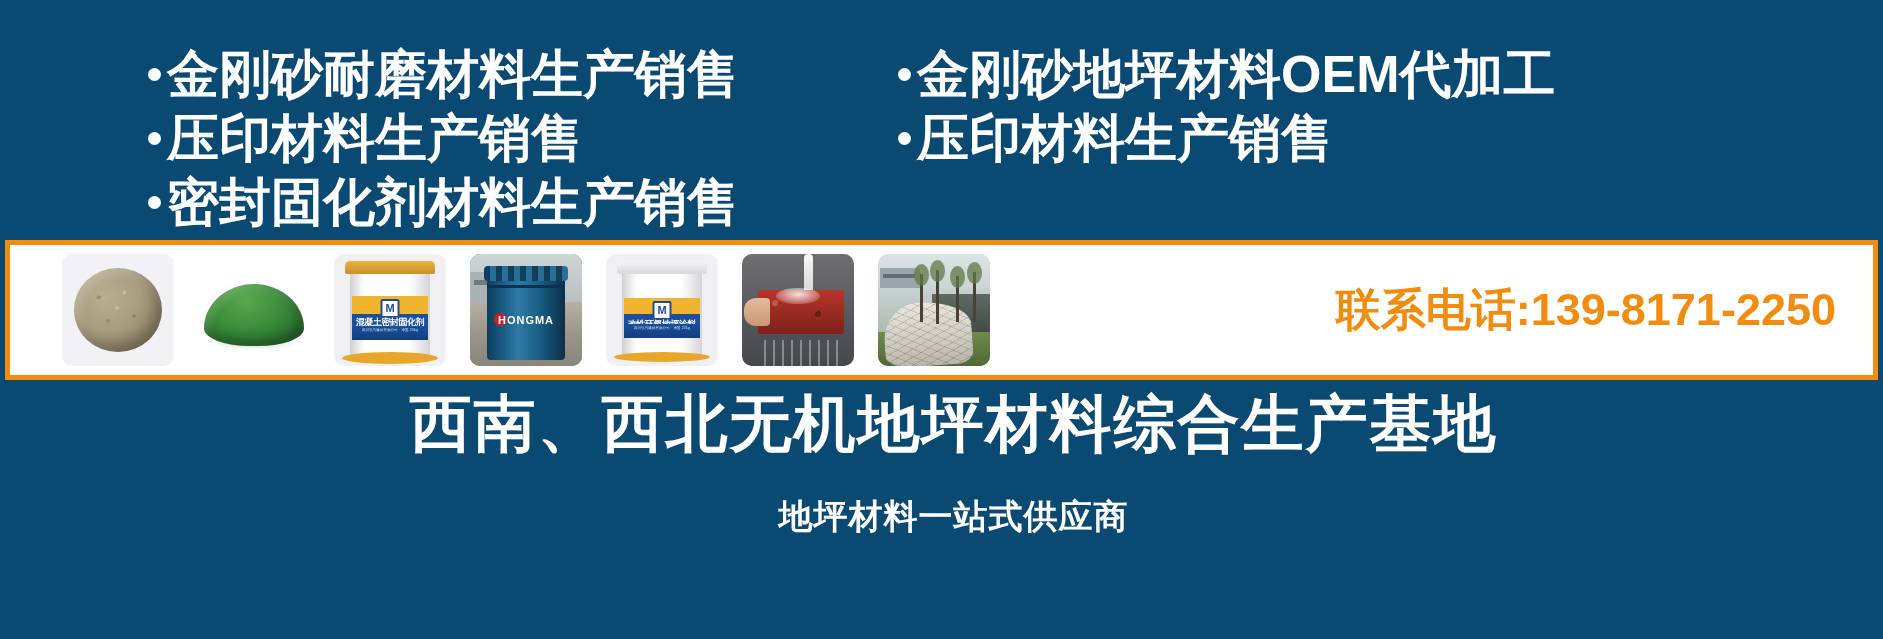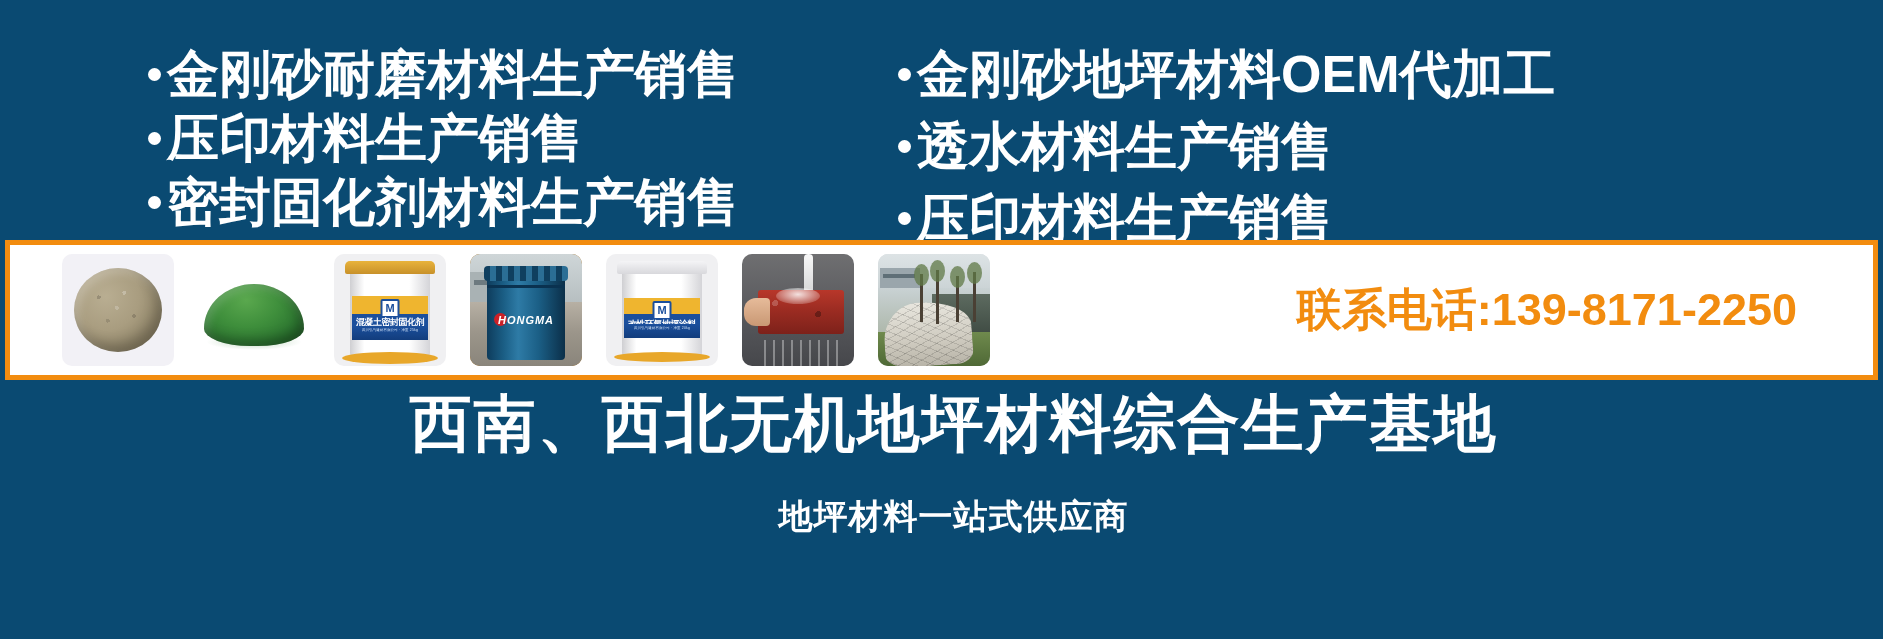--- a/index.html
+++ b/index.html
@@ -40,21 +40,20 @@
   }
   .bullet-col.left {
     width: 870px;
     padding-left: 148px;
     box-sizing: border-box;
   }
   .bullet-col.right {
     width: 1013px;
     padding-left: 28px;
     box-sizing: border-box;
-    gap: 8px;
   }
   .bullet-row {
     display: flex;
     flex-direction: row;
     align-items: center;
     height: 64px;
     white-space: nowrap;
   }
   .bullet-dot {
     width: 13px;
@@ -183,21 +182,21 @@
   .bkt-a .lbl { background: linear-gradient(180deg,#efb52f 0%, #efb52f 42%, #1b4f9c 42%, #1b4f9c 100%); }
   .bkt-a .base { position:absolute; left:-8px; bottom:-4px; width:96px; height:12px;
                  background:#e8a72a; border-radius:50%; }
   
   .bkt-c .lid { background: linear-gradient(180deg,#f4f4f6,#d8d8dc); }
   .bkt-c .lbl { top:36px; height:40px; background: linear-gradient(180deg,#efb52f 0%, #efb52f 40%, #1b4f9c 40%, #1b4f9c 100%); }
   .bkt-c .base { position:absolute; left:-8px; bottom:-2px; width:96px; height:10px;
                  background:#e8a72a; border-radius:50%; }
 
   
-  .t-drum { background:#a16207;font-style:italic; }
+  .t-drum { background:#a16207; }
   .t-drum .sky { position:absolute; left:0; top:0; width:100%; height:48px;
                  background: linear-gradient(180deg,#cfd6d8 0%, #b7bfc1 100%); }
   .t-drum .bld { position:absolute; left:0; top:18px; width:46px; height:30px;
                  background:#a9b2b4; }
   .t-drum .bld i { position:absolute; top:8px; left:4px; width:36px; height:5px; background:#6d7a80; }
   .t-drum .grd { position:absolute; left:0; bottom:0; width:100%; height:64px;
                  background: linear-gradient(180deg,#b7b0a4 0%, #9b958a 48%, #8a857b 100%); }
   .t-drum .kerb { position:absolute; left:0; top:50px; width:100%; height:16px; background:#c3bdb2; }
   .t-drum .drum {
     position:absolute; left:17px; top:14px; width:78px; height:92px;
@@ -272,21 +271,21 @@
     position:absolute; width:3px; background:#4a4034;
   }
   .t-path .tree::after {
     content:""; position:absolute; left:-6px; top:-10px; width:15px; height:22px;
     border-radius:50%; background: rgba(95,120,70,.75);
   }
 
   
   .phone {
     margin-left: auto;
-    padding-right: 76px;
+    padding-right: 37px;
     color: #f28c0f;
     font-size: 45px;
     font-weight: bold;
     white-space: nowrap;
     letter-spacing: 0px;
   }
 
   
   .bottom {
     position: absolute;
@@ -337,24 +336,20 @@
       <div class="bullet-row">
         <span class="bullet-dot"></span>
         <span class="bullet-text">密封固化剂材料生产销售</span>
       </div>
     </div>
 
     <div class="bullet-col right">
       <div class="bullet-row">
         <span class="bullet-dot"></span>
         <span class="bullet-text">金刚砂地坪材料OEM代加工</span>
-      </div>
-      <div class="bullet-row">
-        <span class="bullet-dot"></span>
-        <span class="bullet-text">透水材料生产销售</span>
       </div>
       <div class="bullet-row">
         <span class="bullet-dot"></span>
         <span class="bullet-text">压印材料生产销售</span>
       </div>
     </div>
 
   </div>
 
   <div class="strip-outer">

